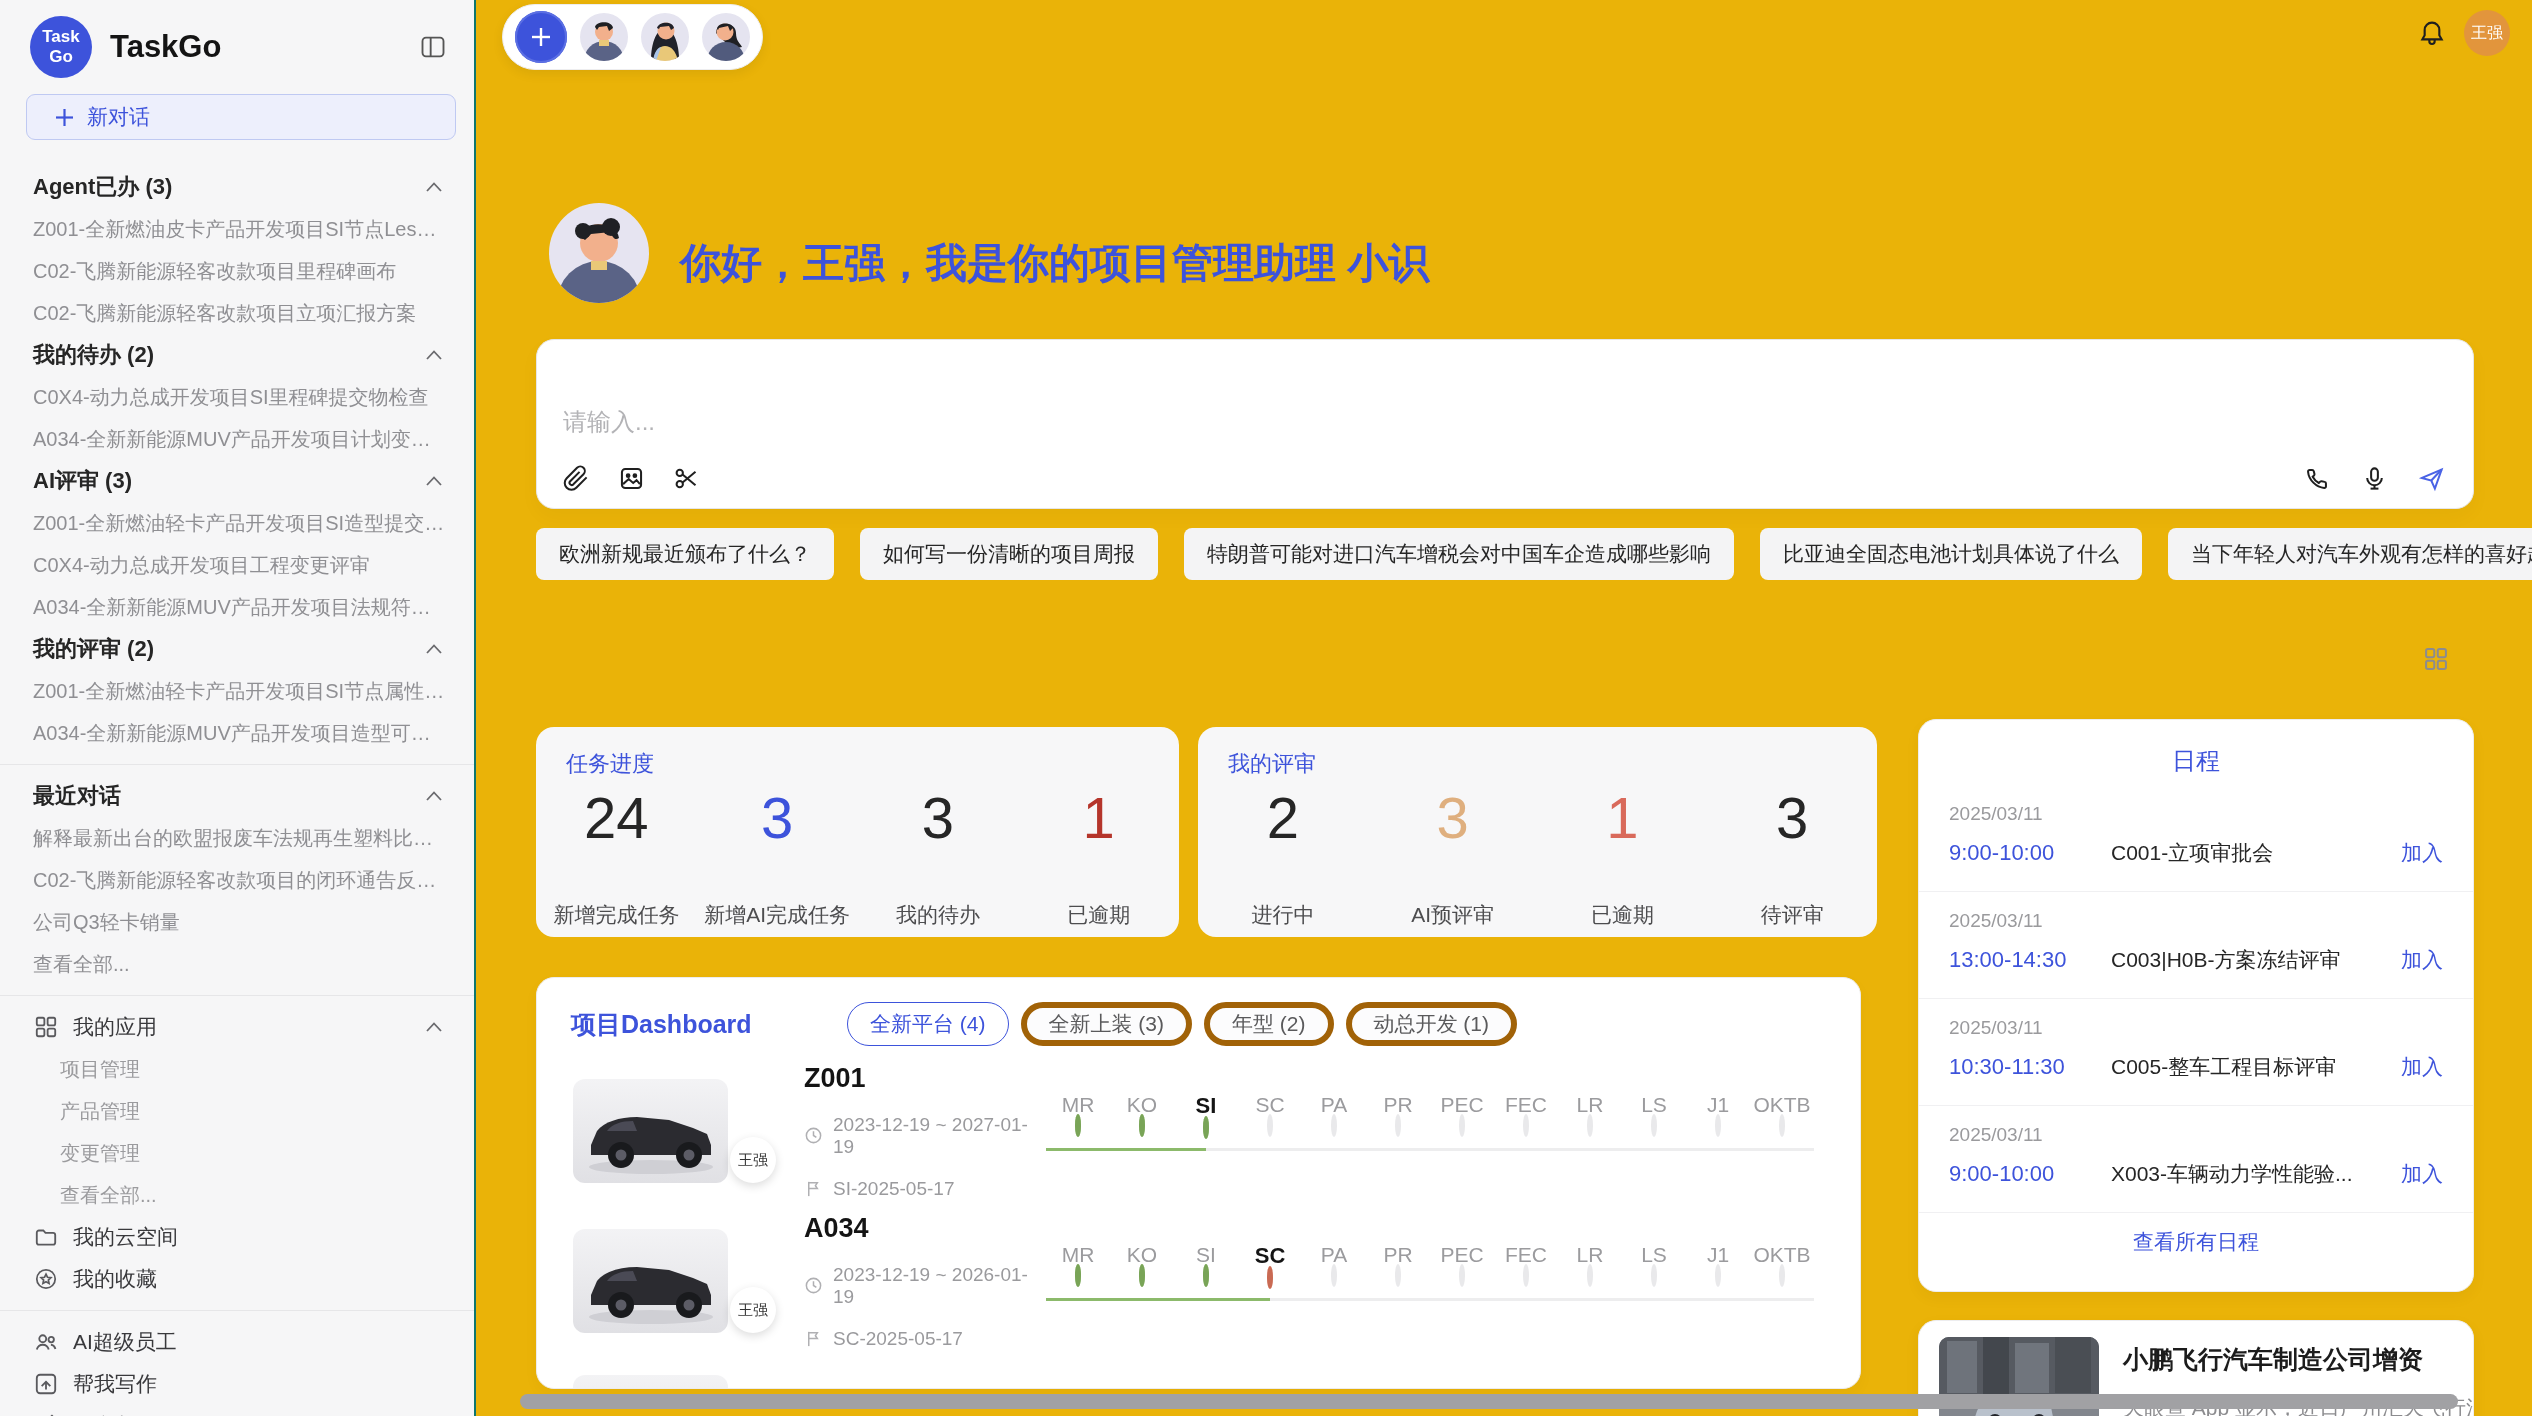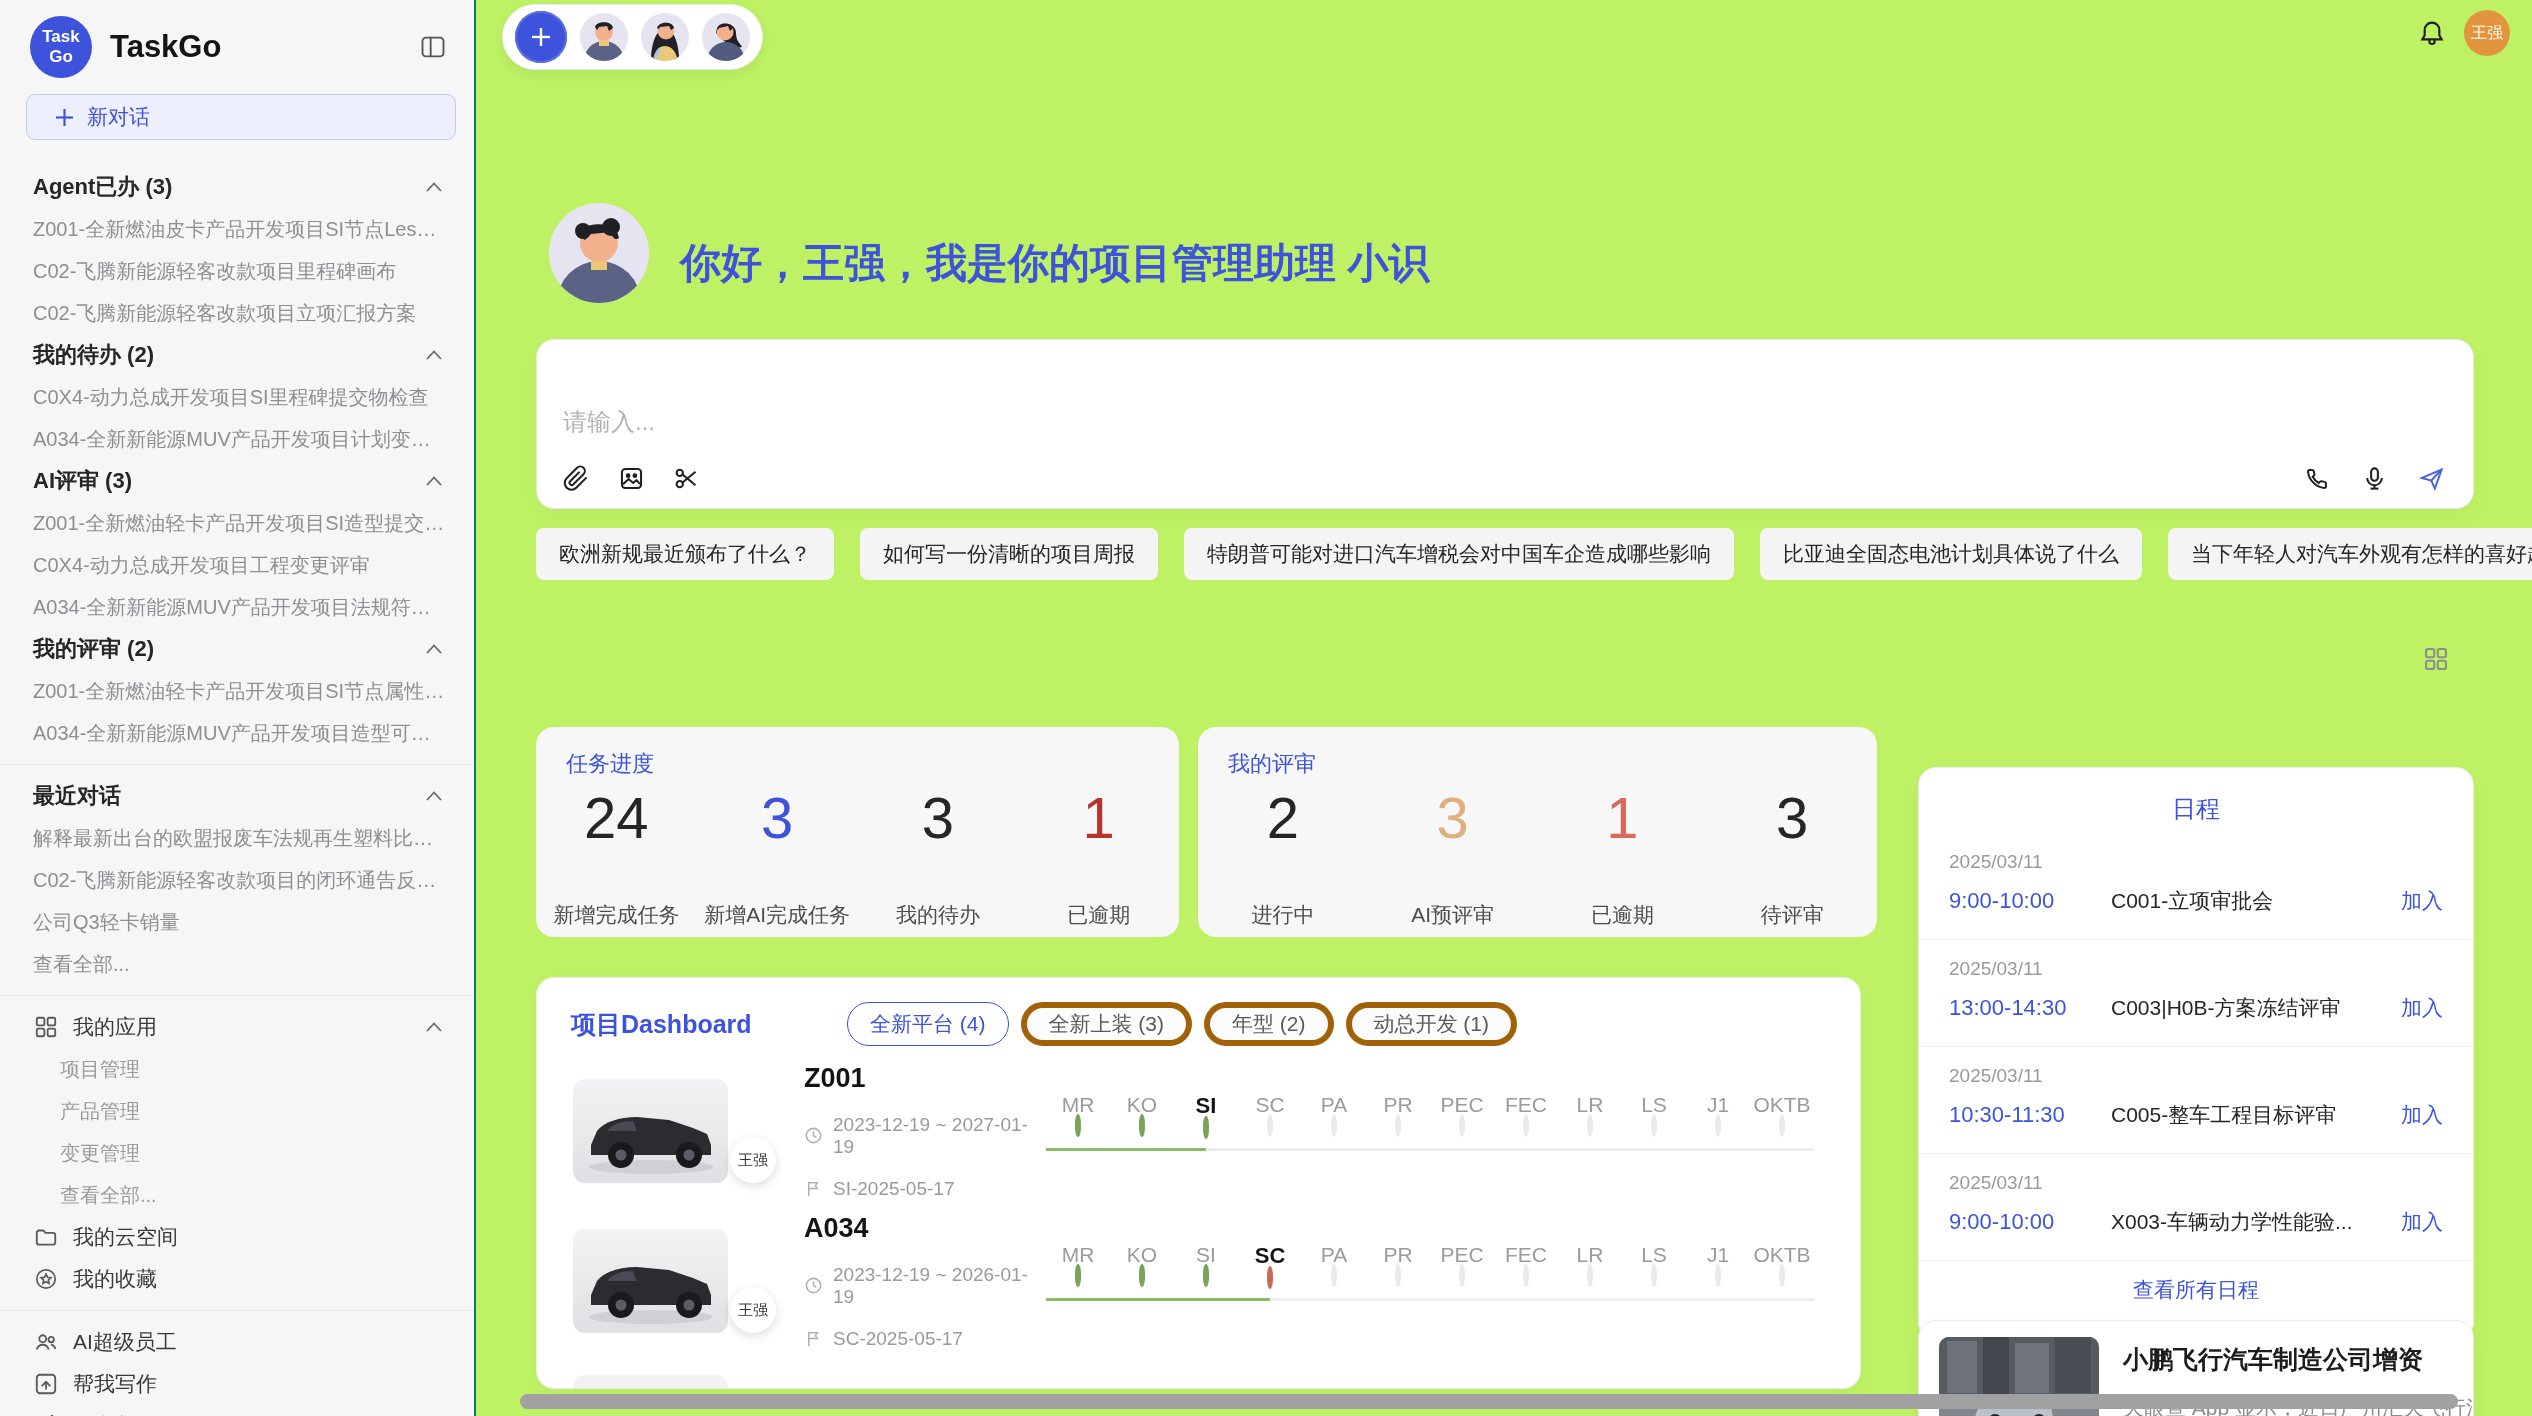--- a/index.html
+++ b/index.html
@@ -24,21 +24,21 @@
     white-space:nowrap;overflow:hidden;text-overflow:ellipsis;cursor:pointer;}
   .sb-div{height:1px;background:#e6e6e8;margin:10px 0;}
   .app-row{display:flex;align-items:center;gap:14px;padding:0 32px 0 33px;height:42px;font-size:21px;
     color:#39393c;cursor:pointer;}
   .app-row .grow{flex:1;}
   .app-sub{padding-left:60px;height:42px;line-height:42px;font-size:20px;color:#9b9b9e;
     white-space:nowrap;overflow:hidden;text-overflow:ellipsis;cursor:pointer;}
   .sb-ic{width:26px;height:26px;color:#5a5a5e;flex:none;}
 
   
-  #main{position:absolute;left:476px;top:0;width:2056px;height:1416px;background:#bef264;overflow:hidden;}
+  #main{position:absolute;left:476px;top:0;width:2056px;height:1416px;background:#eab308;overflow:hidden;}
 
   .top-pill{position:absolute;left:26px;top:4px;height:66px;display:inline-flex;align-items:center;gap:13px;
     padding:0 12px;background:#fff;border:1px solid #ededef;border-radius:36px;box-shadow:0 4px 12px rgba(0,0,0,.07);}
   .plus-btn{width:52px;height:52px;border-radius:50%;background:#3D53DB;display:flex;align-items:center;
     justify-content:center;cursor:pointer;box-shadow:inset 0 0 0 2px #5b6fe3;}
   .member{width:48px;height:48px;border-radius:50%;background:#e5e4f0;overflow:hidden;cursor:pointer;}
 
   .bell{position:absolute;left:1940px;top:18px;width:32px;height:32px;color:#1f1f1f;cursor:pointer;}
   .user-avatar{position:absolute;left:1988px;top:10px;width:46px;height:46px;border-radius:50%;
     background:#E2953C;color:#fff;font-size:16px;display:flex;align-items:center;justify-content:center;cursor:pointer;}
@@ -100,21 +100,21 @@
   .ms[data-state="done"]::before{background:#8CBA6B;}
   .ms[data-state="current"]::before,.ms[data-state="late"]::before{
     background:linear-gradient(90deg,#8CBA6B 50%,#ededee 50%);}
   .ms-dot{position:relative;z-index:1;margin:12px auto 0;width:14px;height:19px;border-radius:50%;
     background:#fff;border:3px solid #e9e9eb;}
   .ms[data-state="done"] .ms-dot,.ms[data-state="current"] .ms-dot{background:#a9cb8d;border:3px solid #79a457;}
   .ms[data-state="late"] .ms-dot{background:#f3c3b6;border:3px solid #c96a53;}
   .proj-row.partial{padding-top:6px;}
 
   .sch-card{position:absolute;left:1442px;top:719px;width:556px;height:573px;background:#fff;
-    border:1px solid #ededef;border-radius:18px;box-shadow:0 6px 16px rgba(0,0,0,.04);overflow:hidden;margin-top:48px;}
+    border:1px solid #ededef;border-radius:18px;box-shadow:0 6px 16px rgba(0,0,0,.04);overflow:hidden;}
   .sch-title{text-align:center;font-size:24px;color:#3D53DB;padding:25px 0 8px;}
   .sch-item{padding:18px 30px 24px;}
   .sch-item + .sch-item{border-top:1px solid #f0f0f2;}
   .sch-date{font-size:19px;color:#9a9a9d;margin-bottom:14px;}
   .sch-row{display:flex;align-items:center;}
   .sch-time{width:162px;font-size:22px;color:#3D53DB;font-weight:500;flex:none;}
   .sch-name{flex:1;font-size:21px;color:#262626;white-space:nowrap;overflow:hidden;text-overflow:ellipsis;}
   .sch-join{font-size:21px;color:#3D53DB;cursor:pointer;margin-left:12px;}
   .sch-footer{text-align:center;font-size:21px;color:#3D53DB;padding:15px 0;border-top:1px solid #f0f0f2;cursor:pointer;}
 

